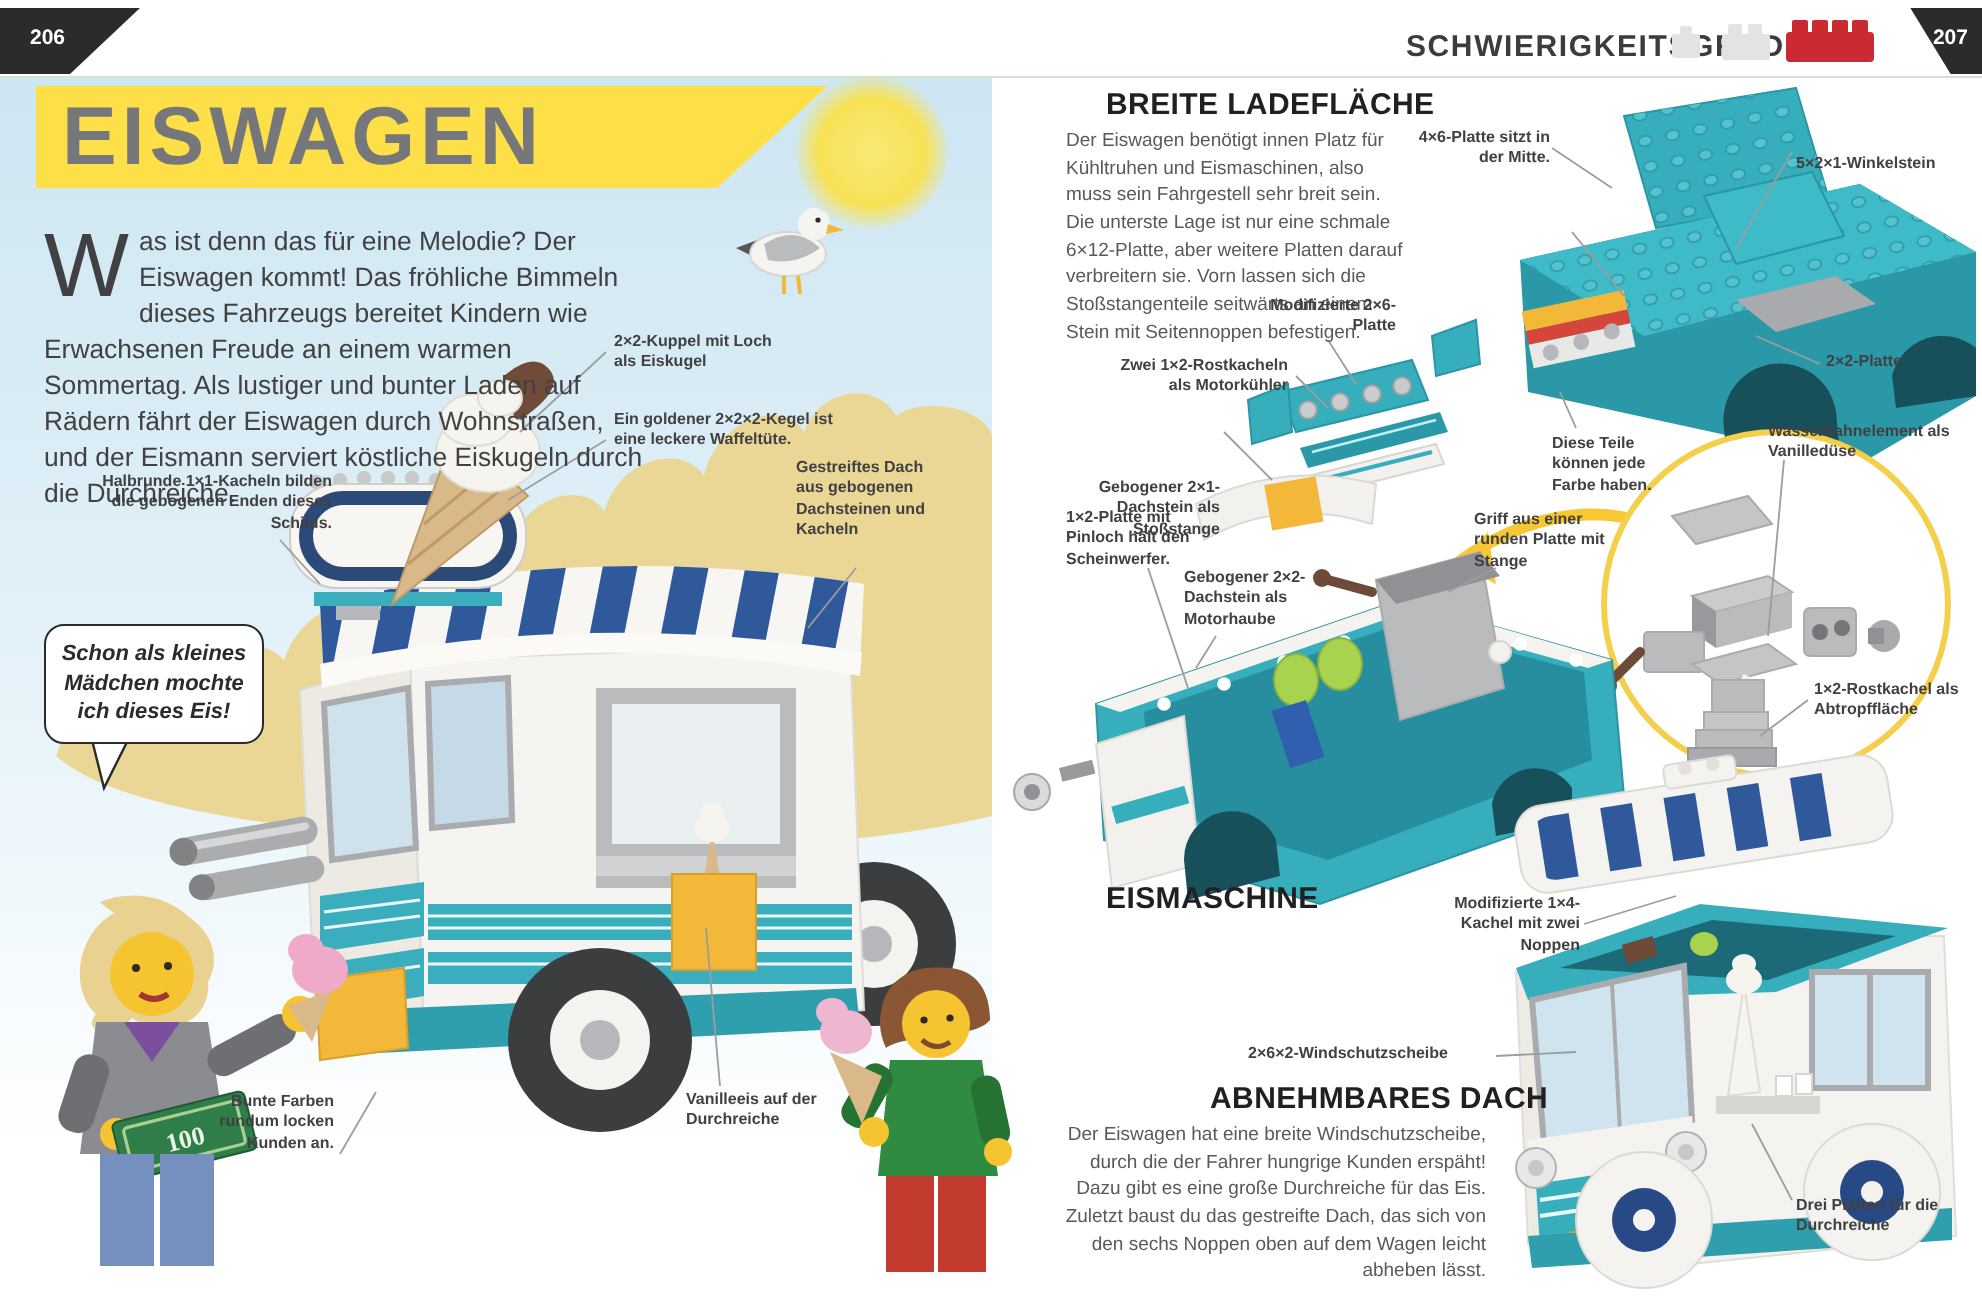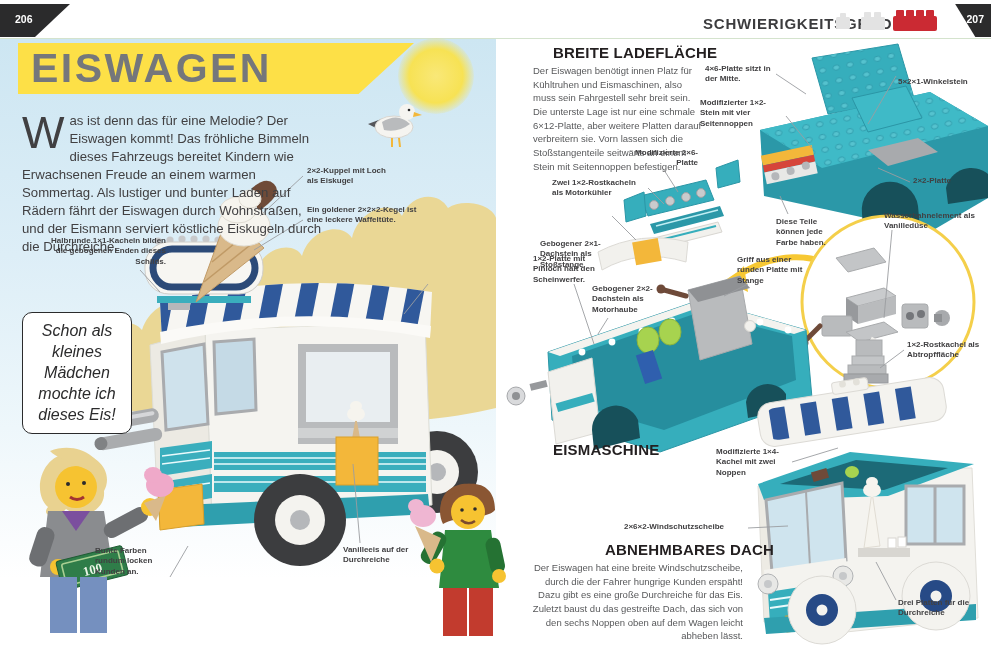--- a/index.html
+++ b/index.html
@@ -24,25 +24,25 @@
     clip-path:polygon(0 0,100% 0,86% 100%,0 100%);}
   #page-title{padding-left:13px;line-height:51px;font-size:41px;font-weight:bold;
     color:#75777b;letter-spacing:2.5px;}
   #sun{left:398px;top:38px;width:76px;height:76px;border-radius:50%;z-index:1;
     background:radial-gradient(circle,#f9e878 0%,#f7e254 50%,rgba(247,226,84,0) 74%);}
   
   #intro{left:22px;top:112px;width:303px;font-size:13.2px;line-height:1.36;color:#414042;z-index:3;}
   #intro .dropcap{float:left;font-size:45px;line-height:.82;padding:3px 5px 0 0;color:#414042;font-weight:normal;}
   
   #speech-bubble{left:22px;top:312px;width:96px;background:#ffffff;border:1.3px solid #2b2b2c;
-    border-radius:10px;padding:7px 6px;text-align:center;font-style:italic;font-size:16px;
-    line-height:1.32;color:#2b2b2c;z-index:3;}
+    border-radius:10px;padding:7px 6px;text-align:center;font-style:italic;font-size:11px;
+    line-height:1.32;color:#2b2b2c;z-index:3;font-weight:bold;}
   
   .co{position:absolute;font-size:8px;font-weight:bold;line-height:1.3;color:#414042;z-index:3;}
-  .tr{} .tc{text-align:right;}
+  .tr{text-align:right;} .tc{text-align:right;}
   
   .sec-h{position:absolute;font-size:15px;font-weight:bold;color:#231f20;letter-spacing:.2px;z-index:3;margin-left:20px;}
   .sec-p{position:absolute;font-size:9.5px;line-height:1.44;color:#58595b;z-index:3;}
   svg{display:block;}
   #art{left:0;top:0;width:991px;height:648px;z-index:1;pointer-events:none;}
 </style>
 </head>
 <body>
 
 <div id="spread">
@@ -423,33 +423,33 @@
       <line x1="748" y1="528" x2="788" y2="526"></line>
       <line x1="896" y1="600" x2="876" y2="562"></line>
       <polygon points="46,370 64,370 52,394" fill="#ffffff" stroke="#2b2b2c" stroke-width="1.2"></polygon>
     </g>
   </svg>
 
   <div id="speech-bubble" class="abs">Schon als kleines Mädchen mochte ich dieses Eis!</div>
 
   <div class="co" style="left:307px;top:166px;width:88px;">2×2-Kuppel mit Loch als Eiskugel</div>
   <div class="co" style="left:307px;top:205px;width:125px;">Ein goldener 2×2×2-Kegel ist eine leckere Waffeltüte.</div>
+  <div class="co" style="left:398px;top:229px;width:78px;">Gestreiftes Dach aus gebogenen Dachsteinen und Kacheln</div>
   <div class="co tc" style="left:38px;top:236px;width:128px;">Halbrunde 1×1-Kacheln bilden die gebogenen Enden dieses Schilds.</div>
   <div class="co tr" style="left:95px;top:546px;width:72px;">Bunte Farben rundum locken Kunden an.</div>
   <div class="co" style="left:343px;top:545px;width:92px;">Vanilleeis auf der Durchreiche</div>
 
   <div class="sec-h" style="left:533px;top:44px;">BREITE LADEFLÄCHE</div>
   <div class="sec-p" style="left:533px;top:64px;width:172px;">Der Eiswagen benötigt innen Platz für Kühltruhen und Eismaschinen, also muss sein Fahrgestell sehr breit sein. Die unterste Lage ist nur eine schmale 6×12-Platte, aber weitere Platten darauf verbreitern sie. Vorn lassen sich die Stoßstangenteile seitwärts an einem Stein mit Seitennoppen befestigen.</div>
   <div class="sec-h" style="left:533px;top:441px;">EISMASCHINE</div>
   <div class="sec-h" style="left:585px;top:541px;">ABNEHMBARES DACH</div>
   <div class="sec-p" style="left:531px;top:561px;width:212px;text-align:right;">Der Eiswagen hat eine breite Windschutzscheibe, durch die der Fahrer hungrige Kunden erspäht! Dazu gibt es eine große Durchreiche für das Eis. Zuletzt baust du das gestreifte Dach, das sich von den sechs Noppen oben auf dem Wagen leicht abheben lässt.</div>
 
   <div class="co tr" style="left:705px;top:64px;width:70px;">4×6-Platte sitzt in der Mitte.</div>
   <div class="co" style="left:898px;top:77px;width:92px;">5×2×1-Winkelstein</div>
-  <div class="co tr" style="left:700px;top:98px;width:84px;">Modifizierter 1×2-Stein mit vier Seitennoppen</div>
   <div class="co tc" style="left:628px;top:148px;width:70px;">Modifizierte 2×6-Platte</div>
   <div class="co" style="left:913px;top:176px;width:60px;">2×2-Platte</div>
   <div class="co tr" style="left:552px;top:178px;width:92px;">Zwei 1×2-Rostkacheln als Motorkühler</div>
   <div class="co tr" style="left:540px;top:203px;width:70px;margin-top:36px;">Gebogener 2×1-Dachstein als Stoßstange</div>
   <div class="co" style="left:776px;top:217px;width:58px;">Diese Teile können jede Farbe haben.</div>
   <div class="co" style="left:884px;top:211px;width:106px;">Wasserhahnelement als Vanilledüse</div>
   <div class="co" style="left:533px;top:254px;width:80px;">1×2-Platte mit Pinloch hält den Scheinwerfer.</div>
   <div class="co" style="left:592px;top:284px;width:82px;">Gebogener 2×2-Dachstein als Motorhaube</div>
   <div class="co" style="left:737px;top:255px;width:70px;">Griff aus einer runden Platte mit Stange</div>
   <div class="co" style="left:907px;top:340px;width:78px;">1×2-Rostkachel als Abtropffläche</div>

